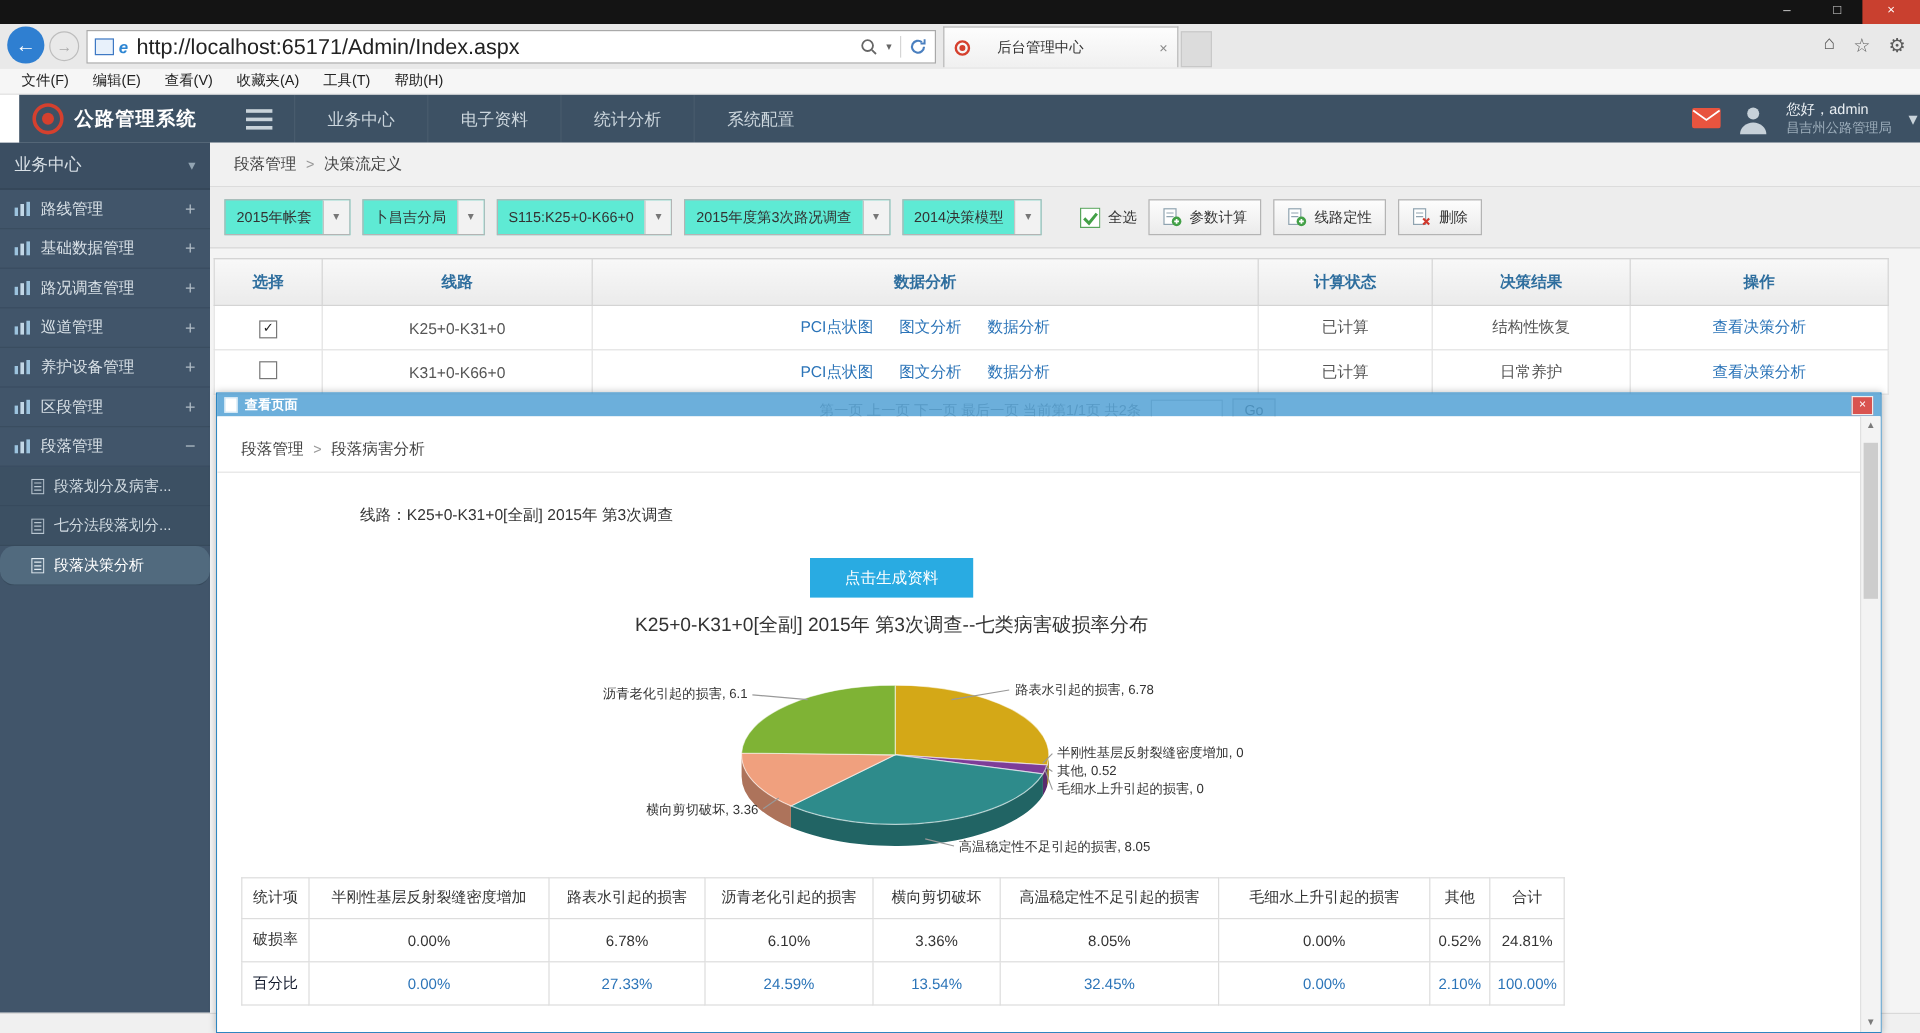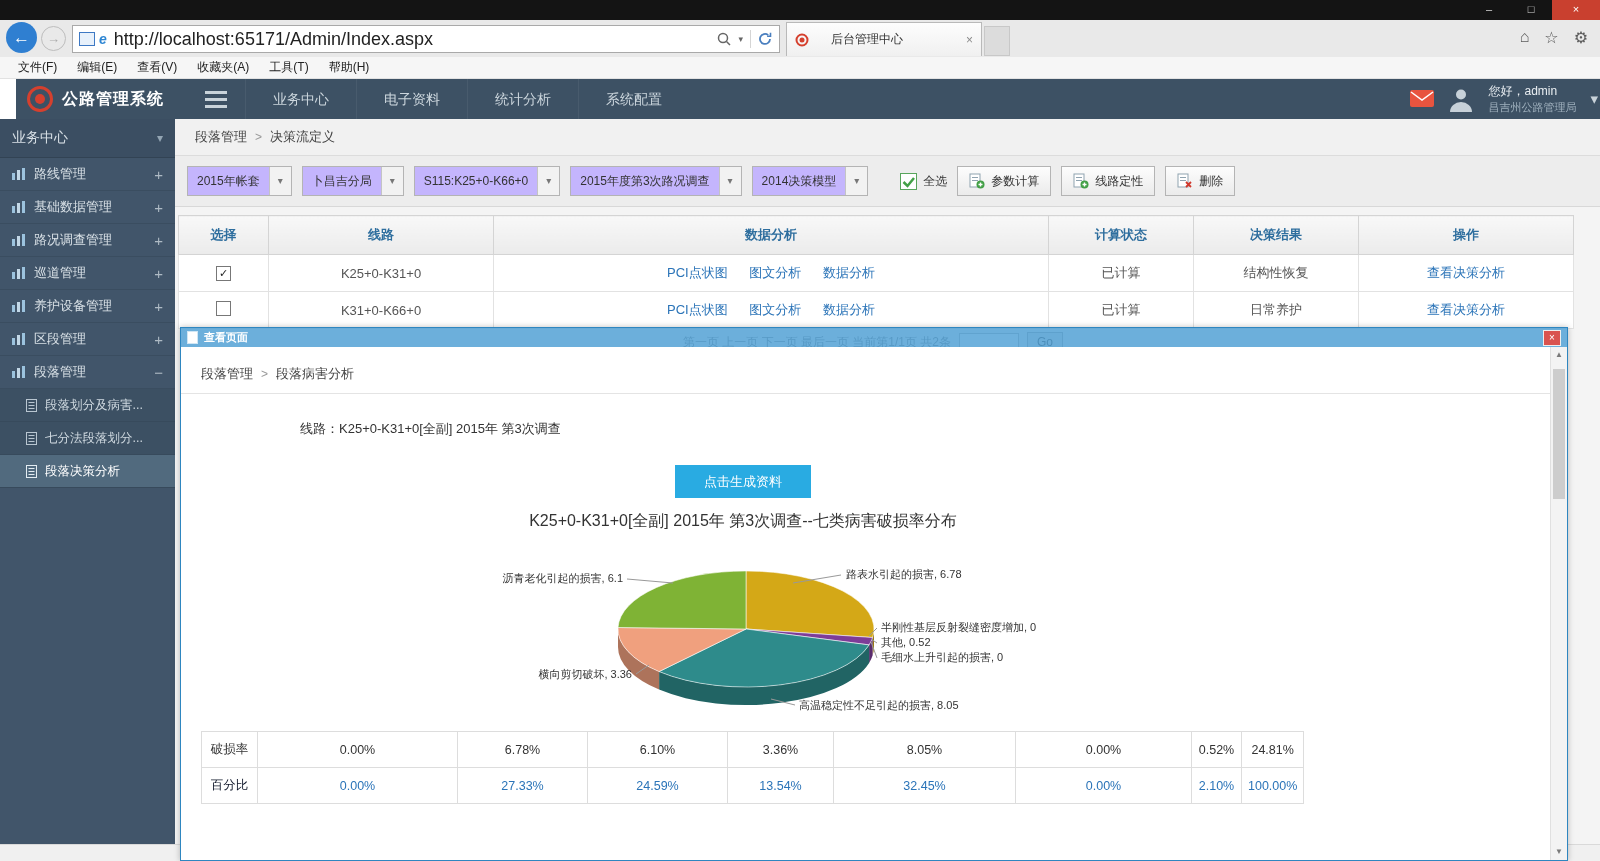--- a/index.html
+++ b/index.html
@@ -44,28 +44,28 @@
   .user-text .l1{font-size:12px;color:#e9eef2;}
   .user-text .l2{font-size:11px;color:#9fb0bd;white-space:nowrap;}
   .header-chev{color:#c9d3da;font-size:15px;}
   
   .sidebar{position:absolute;left:0;top:119px;width:175px;height:725px;background:#41556a;box-sizing:border-box;}
   .side-header{height:38px;display:flex;align-items:center;padding:0 12px;color:#d8e0e6;font-size:14px;background:#3b4e62;border-bottom:1px solid #324354;}
   .side-header .chev{margin-left:auto;color:#93a5b3;font-size:12px;}
   .side-item{height:33px;display:flex;align-items:center;padding:0 12px;color:#d8e0e6;font-size:13px;border-bottom:1px solid #3a4d60;gap:9px;box-sizing:border-box;}
   .side-item .exp{margin-left:auto;color:#aebac4;font-size:15px;}
   .side-sub{height:33px;display:flex;align-items:center;padding:0 12px 0 26px;color:#cfd9e0;font-size:12.5px;gap:8px;background:#3c5063;border-bottom:1px solid #374a5c;box-sizing:border-box;white-space:nowrap;}
-  .side-sub.active{background:#516a7e;color:#fff;}
+  .side-sub.active{background:#516a7e;color:#fff;border-radius:12px;}
   .bottom-strip{position:absolute;left:0;top:844px;width:100%;height:17px;background:#f0f0f0;border-top:1px solid #d9d9d9;box-sizing:border-box;}
   
   .main{position:absolute;left:175px;top:119px;width:1425px;height:725px;background:#f4f4f4;}
   .crumbbar{height:36px;background:#f1f1f1;border-bottom:1px solid #dcdcdc;display:flex;align-items:center;padding-left:20px;gap:8px;font-size:13px;color:#444;}
   .crumb-sep{color:#999;font-size:12px;}
   .toolbar{height:50px;background:#ededed;border-bottom:1px solid #d8d8d8;display:flex;align-items:center;padding-left:12px;gap:10px;}
-  .dd{display:flex;height:28px;border:1px solid #b4b4b4;background:#c4b5fd;}
+  .dd{display:flex;height:28px;border:1px solid #b4b4b4;background:#5eead4;}
   .dd .txt{padding:0 9px;line-height:28px;font-size:12px;color:#333;white-space:nowrap;}
   .dd .arr{width:21px;border-left:1px solid #c4c4c4;background:#f2f2f2;text-align:center;line-height:28px;color:#777;font-size:10px;}
   .chk-all{display:flex;align-items:center;gap:6px;margin-left:22px;font-size:12px;color:#333;}
   .tbtn{height:30px;display:flex;align-items:center;gap:6px;padding:0 11px;border:1px solid #b4b4b4;background:linear-gradient(#fdfdfd,#ebebeb);font-size:12px;color:#333;box-sizing:border-box;}
   .data-table{border-collapse:collapse;margin:8px 0 0 3px;background:#fff;table-layout:fixed;width:1395px;}
   .data-table th{height:36px;background:linear-gradient(#f8f8f8,#ebebeb);color:#2e6e9e;font-size:13px;font-weight:bold;border:1px solid #d4d4d4;}
   .data-table td{height:34px;border:1px solid #e2e2e2;font-size:13px;color:#555;text-align:center;background:#fff;}
   .link{color:#2b74b8;cursor:pointer;}
   .links span{margin:16px 9px;}
   .cb{width:13px;height:13px;border:1px solid #777;background:#fff;display:inline-block;line-height:12px;font-size:11px;color:#222;text-align:center;}
@@ -454,20 +454,31 @@
             <col style="width:200px">
             <col style="width:130px">
             <col style="width:140px">
             <col style="width:106px">
             <col style="width:182px">
             <col style="width:176px">
             <col style="width:50px">
             <col style="width:62px">
           </colgroup>
         <tbody>
+            <tr>
+          <th>统计项</th>
+          <th>半刚性基层反射裂缝密度增加</th>
+          <th>路表水引起的损害</th>
+          <th>沥青老化引起的损害</th>
+          <th>横向剪切破坏</th>
+          <th>高温稳定性不足引起的损害</th>
+          <th>毛细水上升引起的损害</th>
+          <th>其他</th>
+          <th>合计</th>
+        </tr>
         <tr>
           <td>破损率</td>
           <td>0.00%</td>
           <td>6.78%</td>
           <td>6.10%</td>
           <td>3.36%</td>
           <td>8.05%</td>
           <td>0.00%</td>
           <td>0.52%</td>
           <td>24.81%</td>

